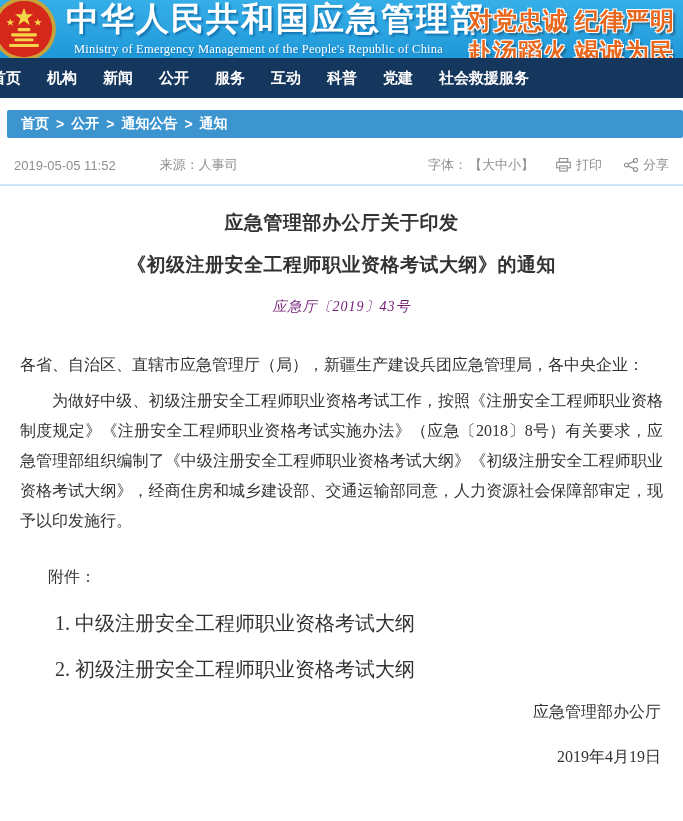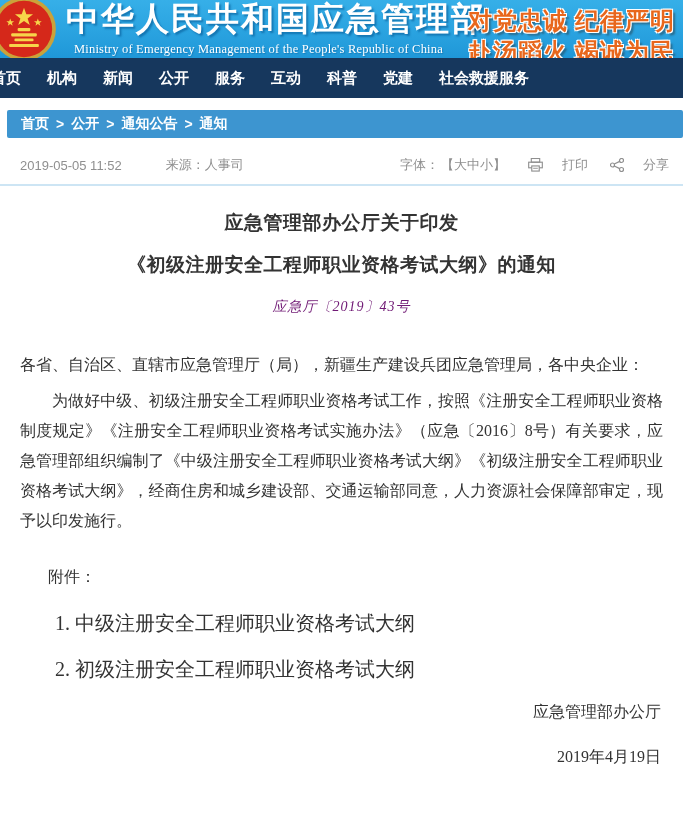--- a/index.html
+++ b/index.html
@@ -54,28 +54,28 @@
     background:#3d95d0; border-radius:2px; height:28px;
     display:flex; align-items:center; color:#fff; font-size:14px;
     padding-left:14px;
   }
   .crumb a { color:#fff; text-decoration:none; font-weight:600; cursor:pointer; }
   .crumb .sep { margin:0 7px; font-weight:600; }
   .crumb .current { font-weight:bold; }
 
   
   .meta {
-    margin-top:18px; padding:0 14px 0 20px;
+    margin-top:18px; padding:0 14px 0 14px;
     display:flex; align-items:center; color:#8f8f8f; font-size:13px;justify-content:flex-end;
   }
   .meta .src { margin-left:44px; }
   .meta-right { margin-left:auto; display:flex; align-items:center; gap:22px; }
   .font-ctl { display:flex; align-items:center; gap:2px; }
   .font-sizes { cursor:pointer; }
-  .tool { display:flex; align-items:center; gap:19px; cursor:pointer; color:#8f8f8f; }
+  .tool { display:flex; align-items:center; gap:5px; cursor:pointer; color:#8f8f8f; }
   .tool svg { display:block; }
   .divider { border-bottom:2px solid #cde5f4; margin-top:10px; }
 
   
   .article {
     padding:24px 20px 0 20px;
     font-family:"Liberation Serif","DejaVu Serif",serif;
     color:#333;
   }
   .a-title {
@@ -173,21 +173,21 @@
       </div>
     </div>
   </div>
   <div class="divider"></div>
 
   <div class="article">
     <div class="a-title">应急管理部办公厅关于印发</div>
     <div class="a-title">《初级注册安全工程师职业资格考试大纲》的通知</div>
     <div class="doc-no">应急厅〔2019〕43号</div>
     <div class="salutation">各省、自治区、直辖市应急管理厅（局），新疆生产建设兵团应急管理局，各中央企业：</div>
-    <div class="body-p">为做好中级、初级注册安全工程师职业资格考试工作，按照《注册安全工程师职业资格制度规定》《注册安全工程师职业资格考试实施办法》（应急〔2016〕8号）有关要求，应急管理部组织编制了《中级注册安全工程师职业资格考试大纲》《初级注册安全工程师职业资格考试大纲》，经商住房和城乡建设部、交通运输部同意，人力资源社会保障部审定，现予以印发施行。</div>
+    <div class="body-p">为做好中级、初级注册安全工程师职业资格考试工作，按照《注册安全工程师职业资格制度规定》《注册安全工程师职业资格考试实施办法》（应急〔2018〕8号）有关要求，应急管理部组织编制了《中级注册安全工程师职业资格考试大纲》《初级注册安全工程师职业资格考试大纲》，经商住房和城乡建设部、交通运输部同意，人力资源社会保障部审定，现予以印发施行。</div>
     <div class="attach-label">附件：</div>
     <div class="attach-item">1. 中级注册安全工程师职业资格考试大纲</div>
     <div class="attach-item">2. 初级注册安全工程师职业资格考试大纲</div>
     <div class="sign">应急管理部办公厅</div>
     <div class="sign-date">2019年4月19日</div>
   </div>
 
 </div>
 
 </body></html>

